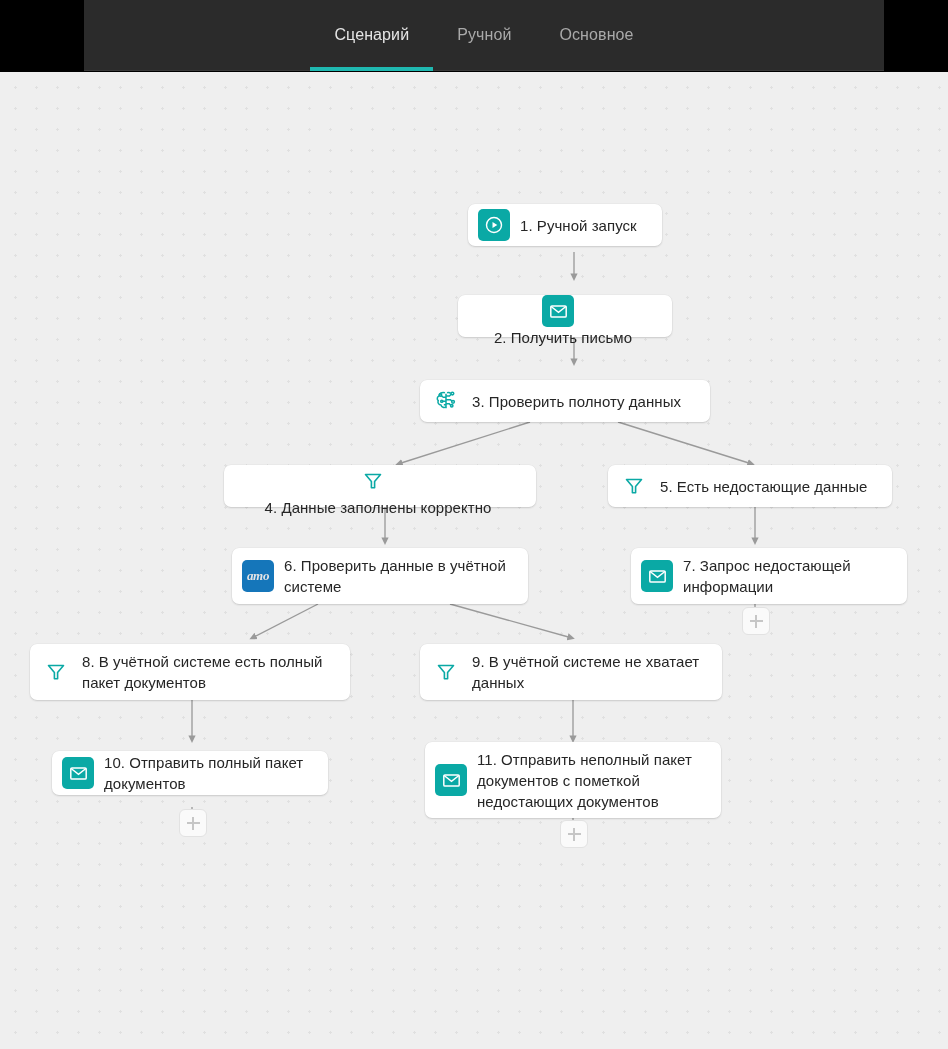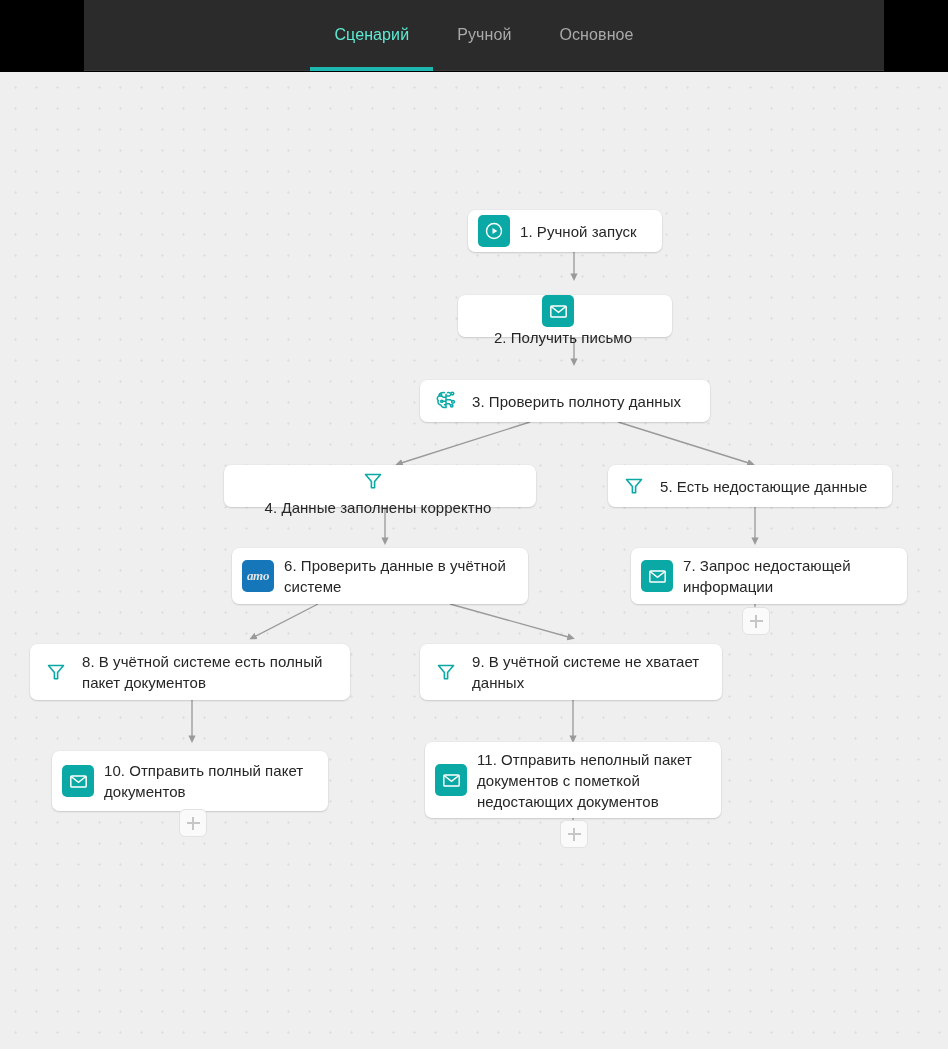--- a/index.html
+++ b/index.html
@@ -30,21 +30,21 @@
     position:relative;
     padding:26px 24px 0 24px;
     height:71px;
     box-sizing:border-box;
     font-size:16px;
     color:#a9a9a9;
     cursor:pointer;
     letter-spacing:.1px;
     white-space:nowrap;
   }
-  .tab.active{color:#5eead4;}
+  .tab.active{color:#e5e5e5;}
   .tab.active:after{
     content:"";
     position:absolute;left:0;right:0;bottom:0;height:4px;
     background:#1fb8b0;
   }
   
   #canvas{
     position:absolute;left:0;top:72px;width:948px;height:977px;
     background-color:#efefef;
     background-image:radial-gradient(#e0e0e0 1.2px, transparent 1.3px);
@@ -147,21 +147,21 @@
       <path d="M573,628 L573,668"></path>
 
       <path d="M755,532 L755,546" marker-end=""></path>
 
       <path d="M192,735 L192,748" marker-end=""></path>
 
       <path d="M573,746 L573,758" marker-end=""></path>
     </g>
   </svg>
 
-  <div class="node" style="left:468px;top:138px;width:194px;height:42px;">
+  <div class="node" style="left:468px;top:132px;width:194px;height:42px;">
     <span class="ic teal">
       <svg width="20" height="20" viewBox="0 0 24 24">
         <circle cx="12" cy="12" r="9" fill="none" stroke="#fff" stroke-width="1.7"></circle>
         <path d="M10.2 8.3 L16 12 L10.2 15.7 Z" fill="#fff"></path>
       </svg>
     </span>
     <span class="lbl">1. Ручной запуск</span>
   </div>
 
   <div class="node" style="left:458px;top:223px;width:214px;height:42px;flex-direction:column;">
@@ -241,21 +241,21 @@
 
   <div class="node" style="left:420px;top:572px;width:302px;height:56px;">
     <span class="ic plain">
       <svg width="24" height="24" viewBox="0 0 24 24" stroke="#0aa9a5" fill="none" stroke-width="1.6" stroke-linejoin="round">
         <path d="M4.5 5.5 H19.5 L13.6 12.4 V18.8 H10.4 V12.4 Z"></path>
       </svg>
     </span>
     <span class="lbl">9. В учётной системе не хватает данных</span>
   </div>
 
-  <div class="node" style="left:52px;top:679px;width:276px;height:60px;">
+  <div class="node" style="left:52px;top:679px;width:276px;height:44px;">
     <span class="ic teal">
       <svg width="21" height="21" viewBox="0 0 24 24">
         <rect x="3.2" y="5.6" width="17.6" height="12.8" rx="1.3" fill="none" stroke="#fff" stroke-width="1.7"></rect>
         <path d="M3.9 6.6 L12 13 L20.1 6.6" fill="none" stroke="#fff" stroke-width="1.7" stroke-linecap="round"></path>
       </svg>
     </span>
     <span class="lbl">10. Отправить полный пакет документов</span>
   </div>
 
   <div class="node" style="left:425px;top:670px;width:296px;height:76px;">

